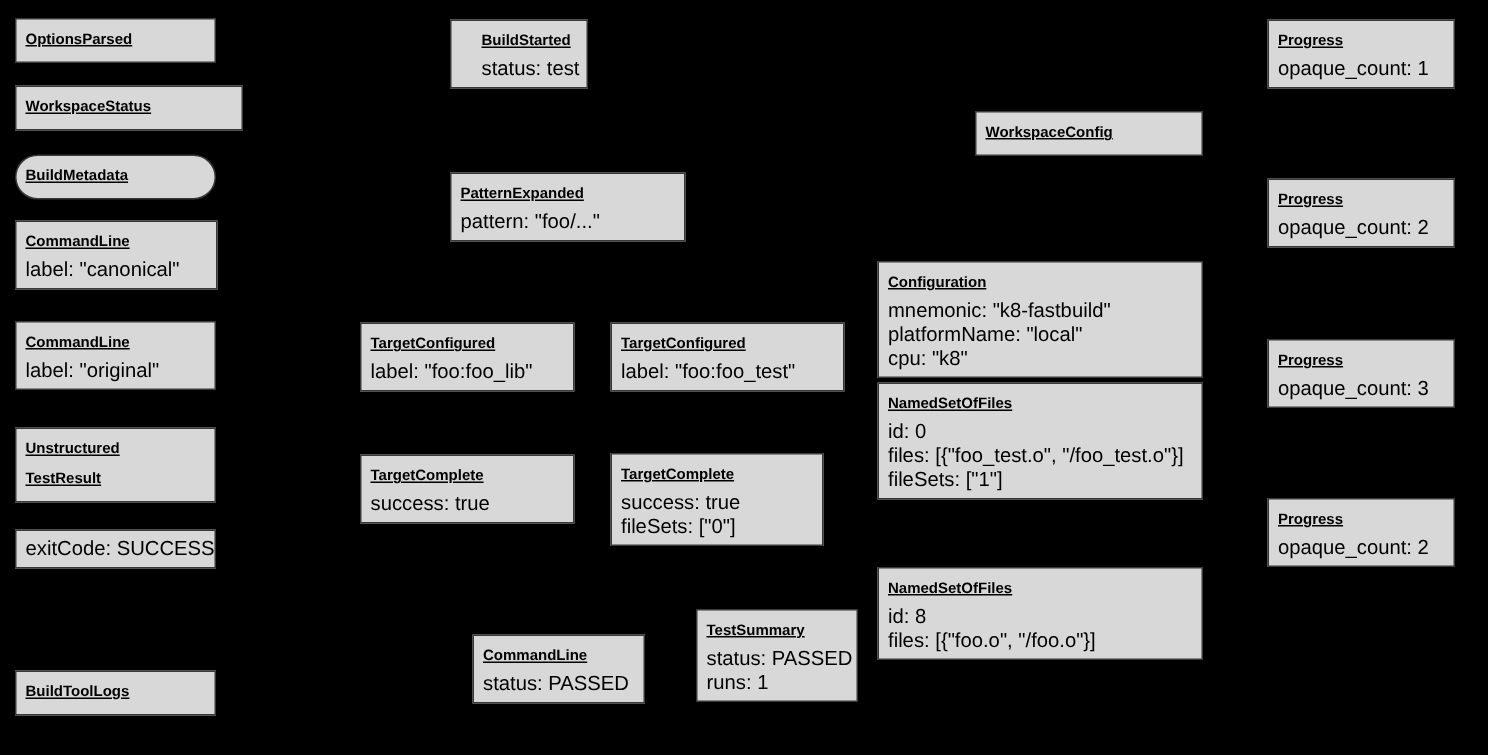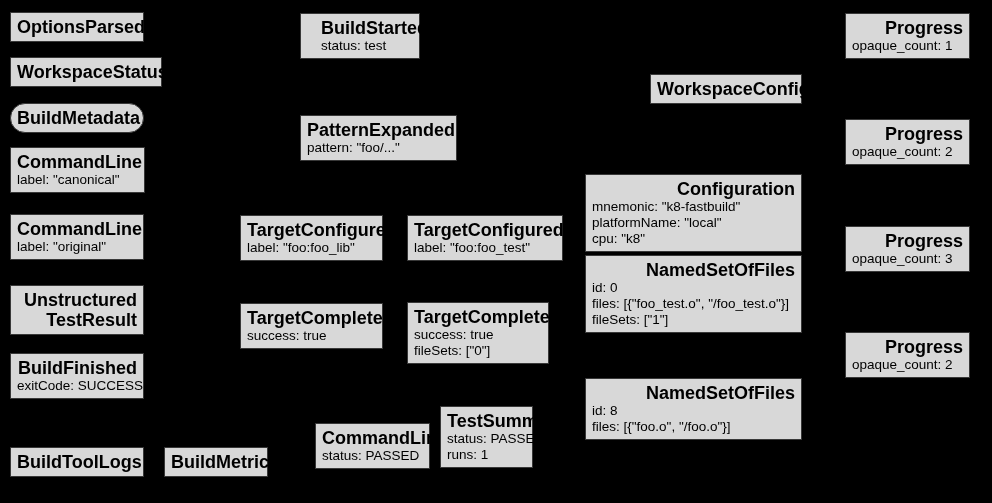--- a/index.html
+++ b/index.html
@@ -13,25 +13,25 @@
   }
   .node {
     position: absolute;
     box-sizing: border-box;
     background: #d8d8d8;
     border: 1px solid #383838;
     color: #000;
     padding: 4px 6px 4px 6px;
   }
   .node-title {
-    font-size: 18px;
+    font-size: 10px;
     font-weight: bold;
+    text-decoration: underline;
     line-height: 20px;
     white-space: pre;
-    text-align: right;
   }
   .node-body {
     font-size: 13.5px;
     line-height: 16px;
     white-space: pre;
   }
   .node-body:empty { display: none; }
 </style>
 </head>
 <body>
@@ -63,35 +63,30 @@
     <div class="node-body">label: "original"</div>
   </div>
 
   <div class="node" style="left:10px; top:285px; width:134px;">
     <div class="node-title">Unstructured
 TestResult</div>
 
   </div>
 
   <div class="node" style="left:10px; top:353px; width:134px;">
-    <div class="node-title">BuildFinished</div>
     <div class="node-body">exitCode: SUCCESS</div>
   </div>
 
   <div class="node" style="left:10px; top:447px; width:134px;">
     <div class="node-title">BuildToolLogs</div>
 
   </div>
 
-  <div class="node" style="left:164px; top:447px; width:104px;">
-    <div class="node-title">BuildMetrics</div>
 
-  </div>
-
-  <div class="node" style="left:300px; top:13px; width:120px;padding-left:20px;">
+  <div class="node" style="left:300px; top:13px; width:92px;padding-left:20px;">
     <div class="node-title">BuildStarted</div>
     <div class="node-body">status: test</div>
   </div>
 
   <div class="node" style="left:300px; top:115px; width:157px;">
     <div class="node-title">PatternExpanded</div>
     <div class="node-body">pattern: "foo/..."</div>
   </div>
 
   <div class="node" style="left:240px; top:215px; width:143px;">
@@ -113,21 +108,21 @@
     <div class="node-title">TargetComplete</div>
     <div class="node-body">success: true
 fileSets: ["0"]</div>
   </div>
 
   <div class="node" style="left:315px; top:423px; width:115px;">
     <div class="node-title">CommandLine</div>
     <div class="node-body">status: PASSED</div>
   </div>
 
-  <div class="node" style="left:440px; top:406px; width:93px;">
+  <div class="node" style="left:464px; top:406px; width:108px;">
     <div class="node-title">TestSummary</div>
     <div class="node-body">status: PASSED
 runs: 1</div>
   </div>
 
   <div class="node" style="left:650px; top:74px; width:152px;">
     <div class="node-title">WorkspaceConfig</div>
 
   </div>
 

